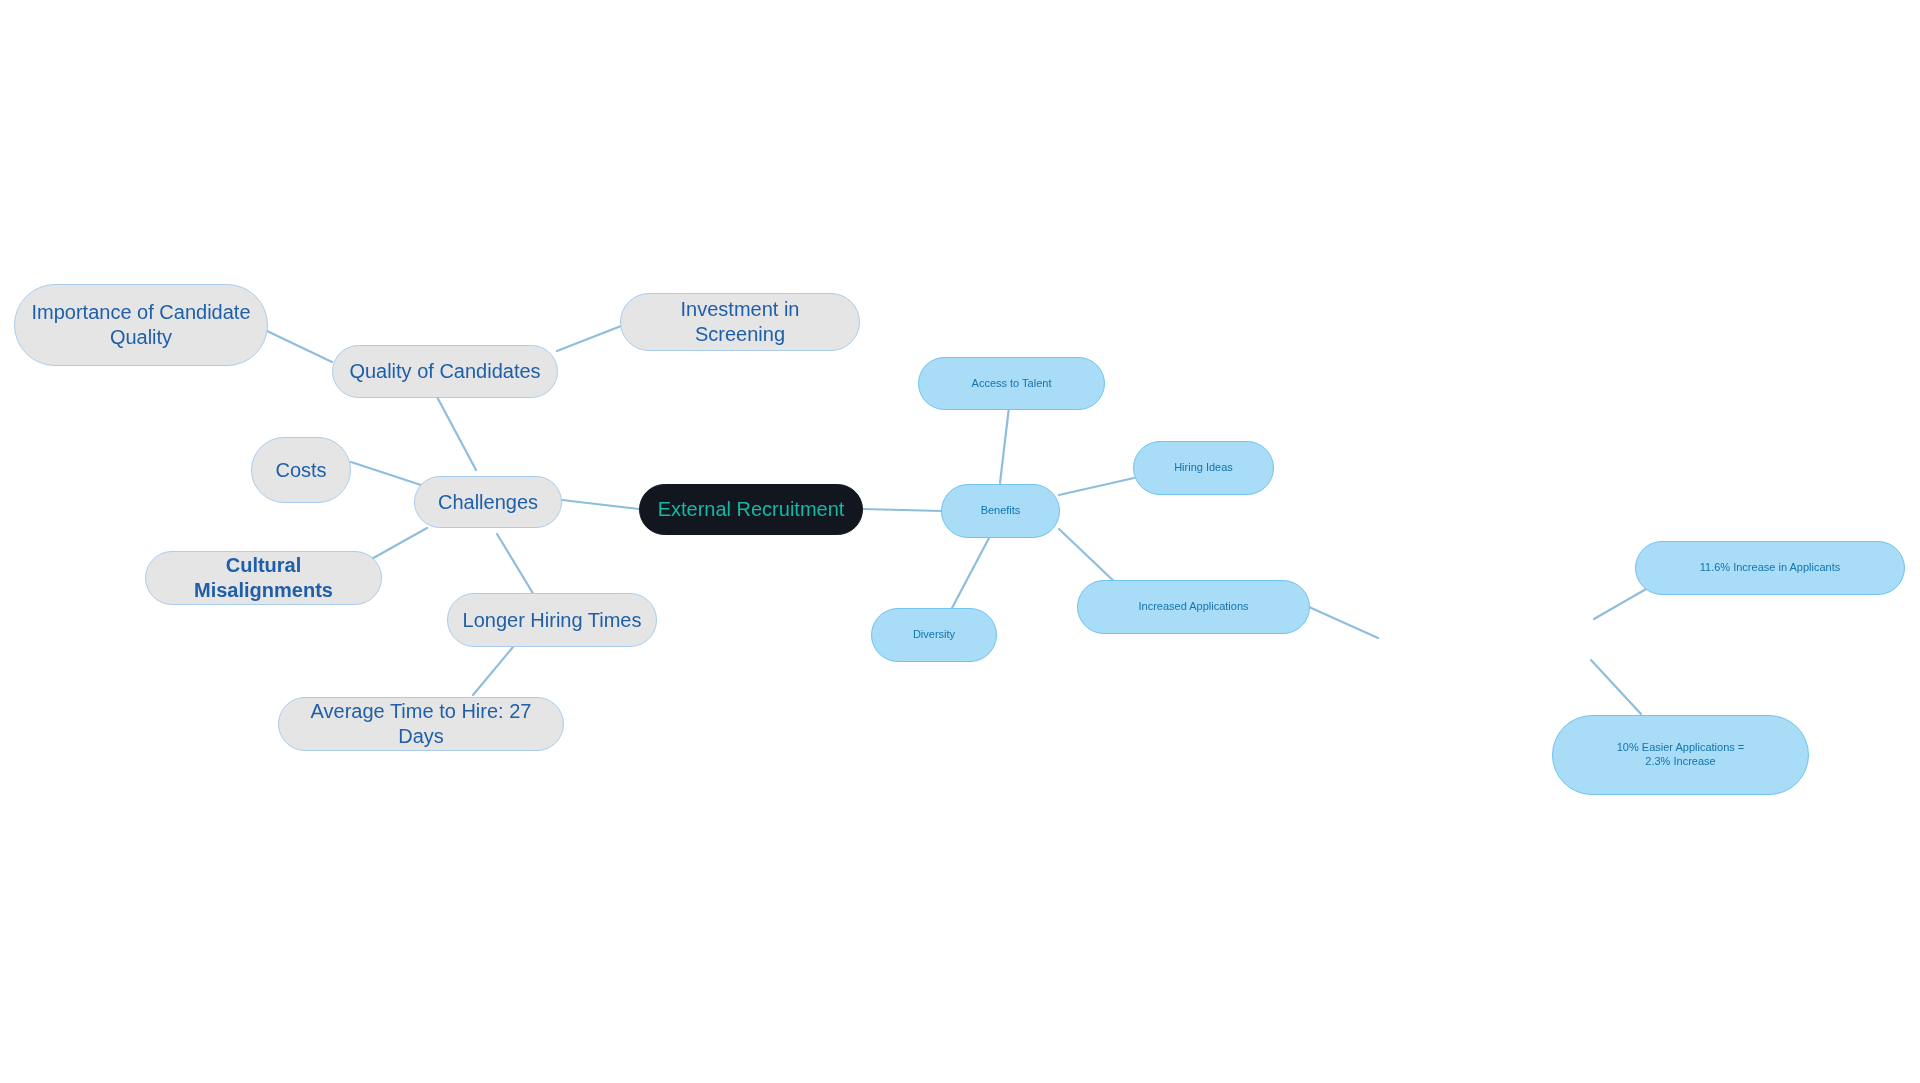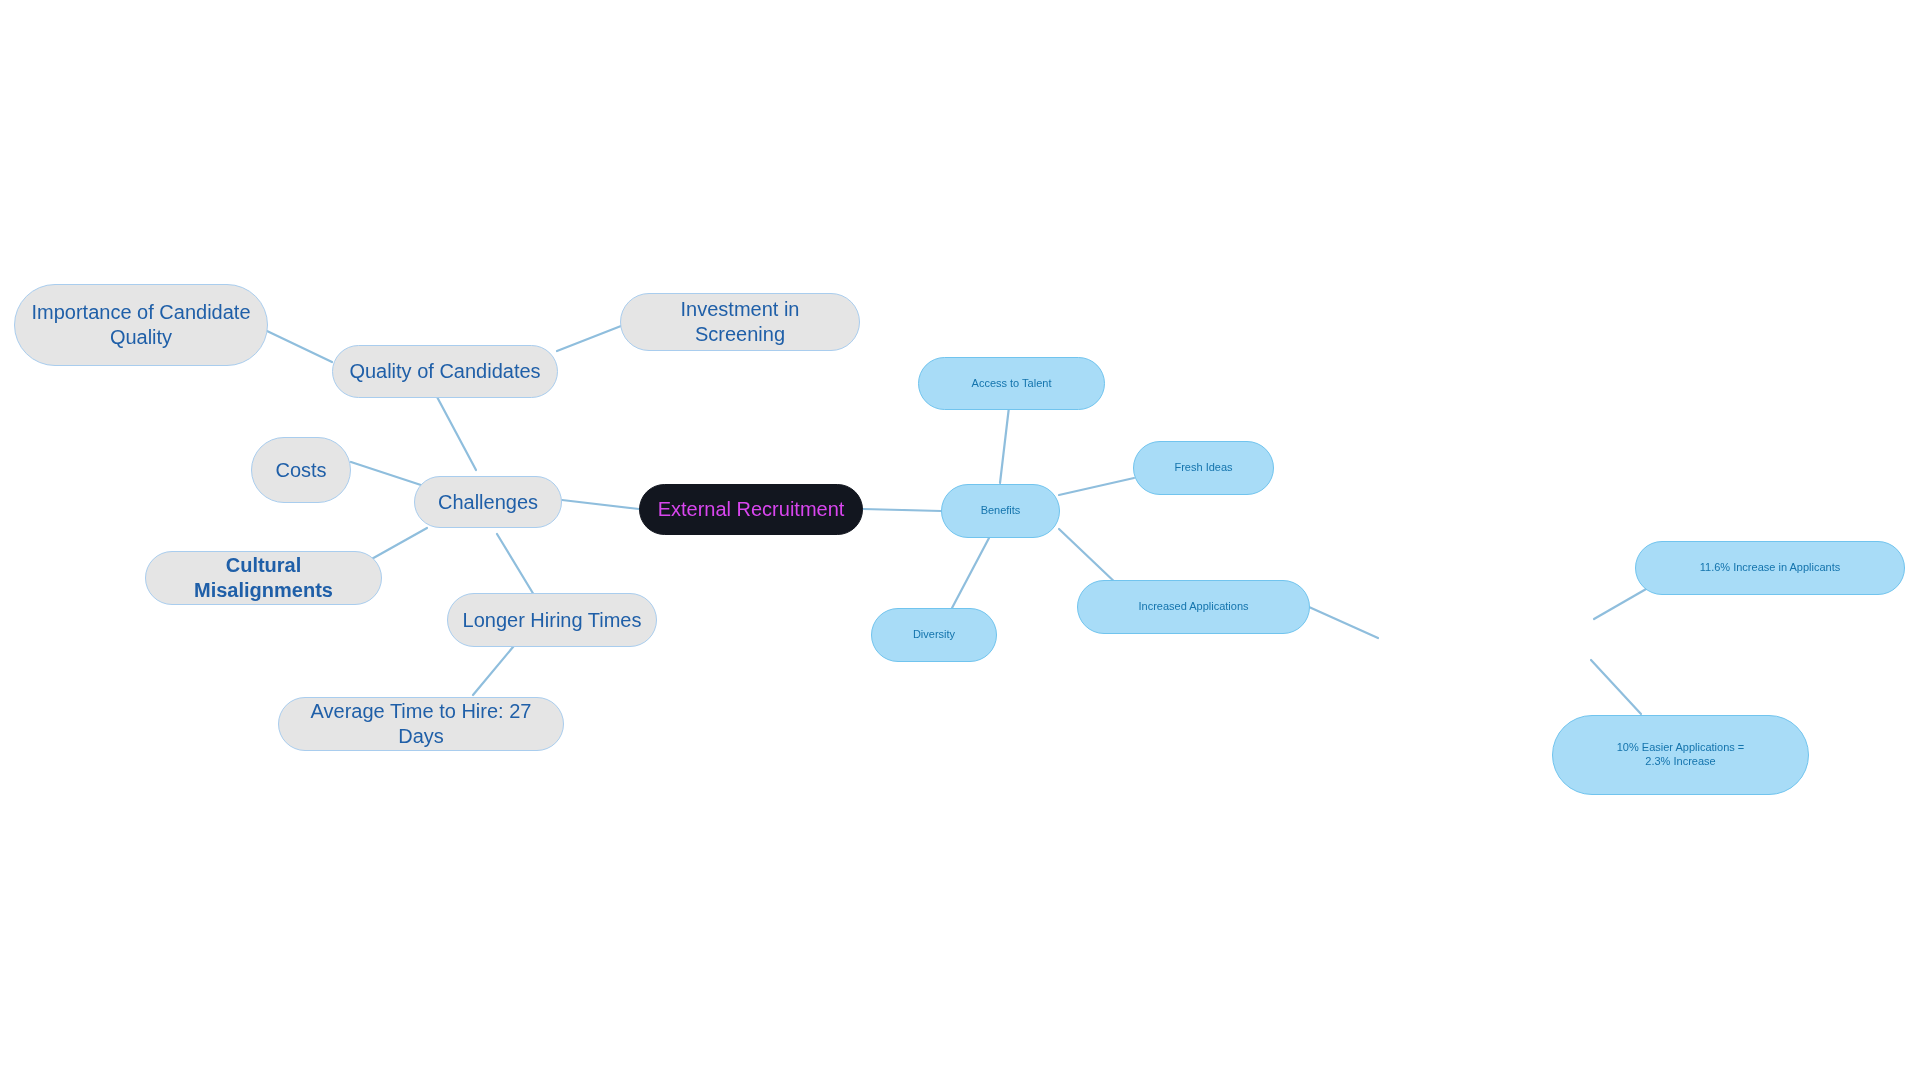--- a/index.html
+++ b/index.html
@@ -39,21 +39,21 @@
     align-items: center;
     justify-content: center;
     text-align: center;
     border-radius: 999px;
     line-height: 1.25;
     white-space: pre-line;
     padding: 0 14px;
   }
   .node-root {
     background: #12161f;
-    color: #d946ef;
+    color: #14b8a6;
     border: 1px solid #12161f;
     font-size: 20px;
     border-radius: 26px;
   }
   .node-primary {
     background: #e5e5e5;
     border: 1.4px solid #a9cdee;
     color: #1f5fa8;
     font-size: 20px;
   }
@@ -110,21 +110,21 @@
   <div class="node node-primary" style="left:145px; top:551px; width:237px; height:54px;font-weight:bold;">Cultural Misalignments</div>
 
   <div class="node node-primary" style="left:447px; top:593px; width:210px; height:54px;">Longer Hiring Times</div>
 
   <div class="node node-primary" style="left:278px; top:697px; width:286px; height:54px;">Average Time to Hire: 27 Days</div>
 
   <div class="node node-secondary" style="left:941px; top:484px; width:119px; height:54px;">Benefits</div>
 
   <div class="node node-secondary" style="left:918px; top:357px; width:187px; height:53px;">Access to Talent</div>
 
-  <div class="node node-secondary" style="left:1133px; top:441px; width:141px; height:54px;">Fresh Ideas</div>
+  <div class="node node-secondary" style="left:1133px; top:441px; width:141px; height:54px;">Hiring Ideas</div>
 
   <div class="node node-secondary" style="left:871px; top:608px; width:126px; height:54px;">Diversity</div>
 
   <div class="node node-secondary" style="left:1077px; top:580px; width:233px; height:54px;">Increased Applications</div>
 
 
   <div class="node node-secondary" style="left:1635px; top:541px; width:270px; height:54px;">11.6% Increase in Applicants</div>
 
   <div class="node node-secondary" style="left:1552px; top:715px; width:257px; height:80px;">10% Easier Applications =
 2.3% Increase</div>

